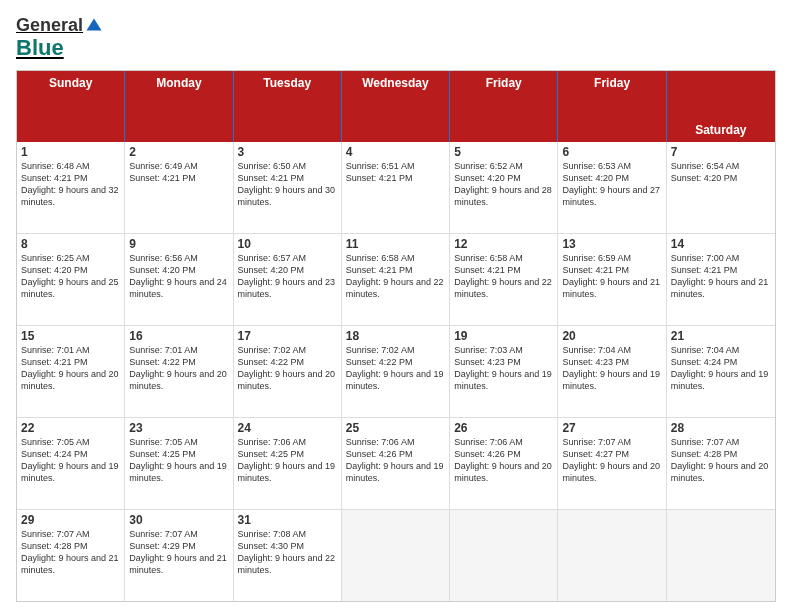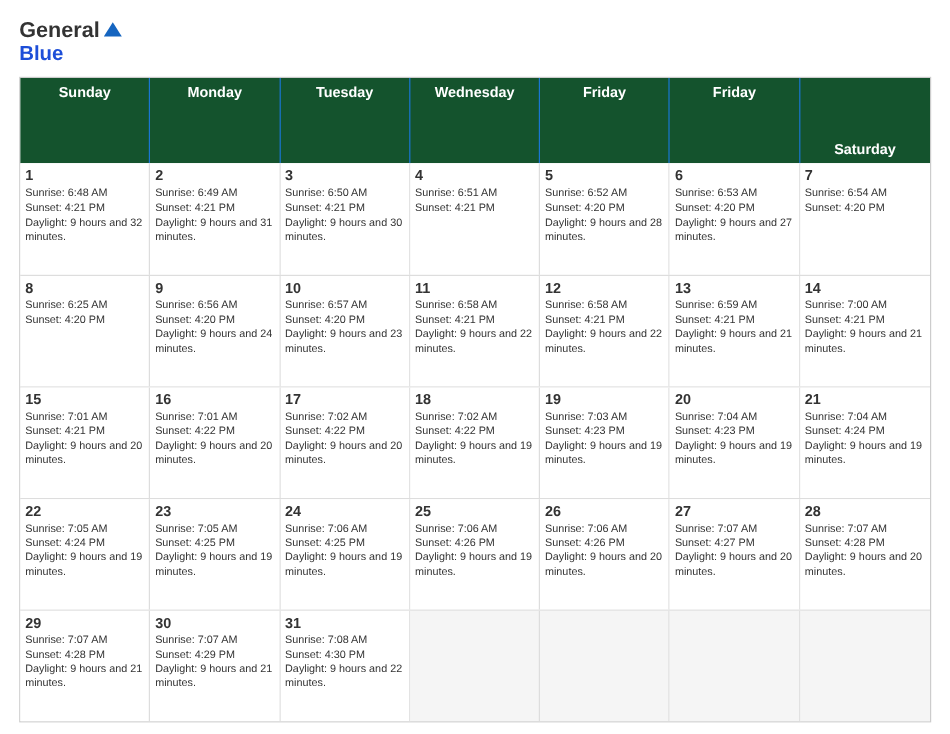--- a/index.html
+++ b/index.html
@@ -18,20 +18,21 @@
       flex-direction: column;
     }
     .header {
       display: flex;
       justify-content: space-between;
       align-items: flex-start;
       margin-bottom: 10px;
     }
     .logo {
       display: flex;
+      text-decoration: underline;
     }
     .logo-icon {
       width: 20px;
       height: 20px;
       margin-left: 2px;
     }
     .title-area {
       text-align: right;
     }
     .month-title {
@@ -45,21 +46,21 @@
     }
     .calendar {
       flex: 1;
       display: flex;
       flex-direction: column;
       border: 1px solid #ccc;
     }
     .cal-header {
       display: grid;
       grid-template-columns: repeat(7, 1fr);
-      background: #14532d;
+      background: #b91c1c;
     }
     .cal-header-cell {
       color: #fff;
       font-size: 12px;
       font-weight: bold;
       padding: 5px 4px;
       text-align: center;
       border-right: 1px solid #1976D2;
     }
     .cal-header-cell:last-child { border-right: none; margin-top: 47px; }
@@ -104,21 +105,21 @@
 
 <div class="page">
   <div class="header">
     <div class="logo">
       <div>
         <div style="font-size:18px;font-weight:bold;color:#333;line-height:1.1;">
           <span style="color:#333;">General</span><svg class="logo-icon" viewBox="0 0 24 24" style="display:inline-block;vertical-align:middle;width:18px;height:18px;">
               <polygon points="12,2 22,18 2,18" fill="#1565C0"></polygon>
             </svg>
         </div>
-        <div style="font-size:17px;font-weight:bold;color:#1d4ed8;line-height:1.1;">Blue</div>
+        <div style="font-size:22px;font-weight:bold;color:#0f766e;line-height:1.1;">Blue</div>
       </div>
     </div>
     <div class="title-area">
       <div class="month-title"></div>
       <div class="subtitle"></div>
     </div>
   </div>
 
   <div class="calendar">
     <div class="cal-header">
@@ -135,21 +136,20 @@
           <div class="cal-cell">
         <span class="day-num">1</span>
         <span class="info-line">Sunrise: 6:48 AM</span>
         <span class="info-line">Sunset: 4:21 PM</span>
         <span class="info-line">Daylight: 9 hours and 32 minutes.</span>
       </div>
           <div class="cal-cell">
         <span class="day-num">2</span>
         <span class="info-line">Sunrise: 6:49 AM</span>
         <span class="info-line">Sunset: 4:21 PM</span>
-        <span class="info-line">Daylight: 9 hours and 31 minutes.</span>
       </div>
           <div class="cal-cell">
         <span class="day-num">3</span>
         <span class="info-line">Sunrise: 6:50 AM</span>
         <span class="info-line">Sunset: 4:21 PM</span>
         <span class="info-line">Daylight: 9 hours and 30 minutes.</span>
       </div>
           <div class="cal-cell">
         <span class="day-num">4</span>
         <span class="info-line">Sunrise: 6:51 AM</span>
@@ -171,20 +171,21 @@
         <span class="day-num">7</span>
         <span class="info-line">Sunrise: 6:54 AM</span>
         <span class="info-line">Sunset: 4:20 PM</span>
       </div>
         </div>
         <div class="cal-row">
           <div class="cal-cell">
         <span class="day-num">8</span>
         <span class="info-line">Sunrise: 6:25 AM</span>
         <span class="info-line">Sunset: 4:20 PM</span>
+        <span class="info-line">Daylight: 9 hours and 25 minutes.</span>
       </div>
           <div class="cal-cell">
         <span class="day-num">9</span>
         <span class="info-line">Sunrise: 6:56 AM</span>
         <span class="info-line">Sunset: 4:20 PM</span>
         <span class="info-line">Daylight: 9 hours and 24 minutes.</span>
       </div>
           <div class="cal-cell">
         <span class="day-num">10</span>
         <span class="info-line">Sunrise: 6:57 AM</span>

